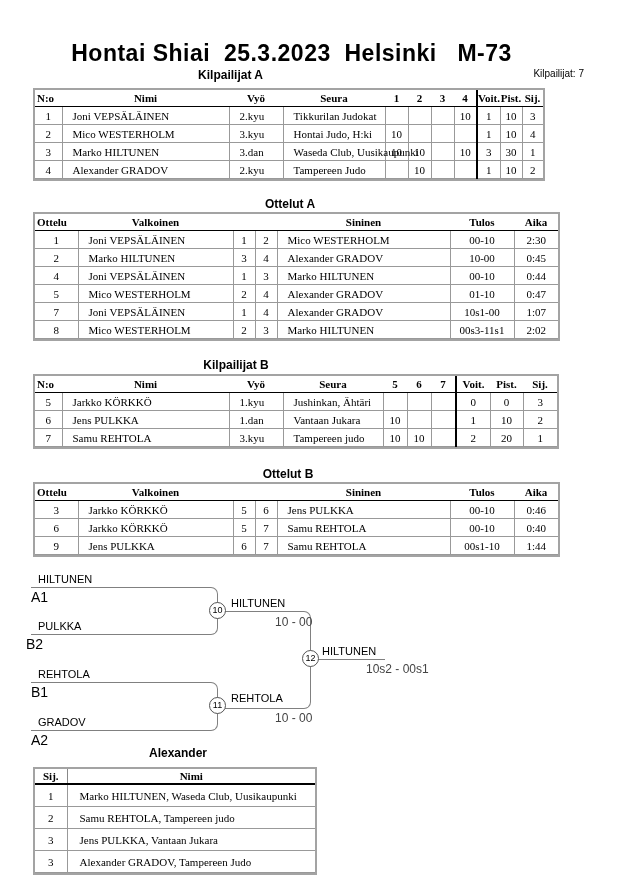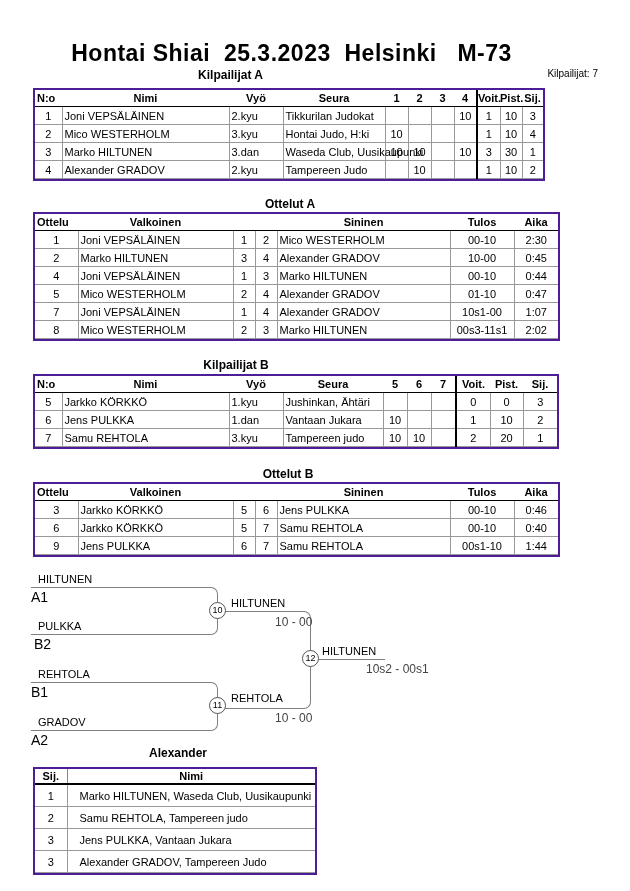--- a/index.html
+++ b/index.html
@@ -7,29 +7,29 @@
     width:630px; height:891px; position:relative; background:#ffffff;
     font-family:"Liberation Sans", sans-serif; color:#000;
     overflow:hidden;
   }
   .abs {position:absolute;}
   .page-title {top:40px; left:0; width:583px; text-align:center;
     font-size:23px; font-weight:bold; white-space:pre; letter-spacing:0.5px;}
   .sec-label {font-weight:bold; font-size:12px; text-align:center; white-space:pre;}
   .count-label {font-size:10px; text-align:right; white-space:pre;}
 
-  .tbl-wrap {position:absolute; border:2px solid #4c1d95; background:#fff;}
+  .tbl-wrap {position:absolute; border:2px solid #a3a3a3; background:#fff;font-family:Liberation Serif, serif;}
   table {border-collapse:collapse; table-layout:fixed; width:100%;}
   th {font-size:11px; font-weight:bold; padding:0; height:16px;
       border:none; border-bottom:1px solid #000; white-space:nowrap; overflow:visible;}
   td {font-size:11px; padding:0; height:17px; border:1px solid #999;
       white-space:nowrap; overflow:hidden; background:transparent;}
   td.ov {overflow:visible;}
   .c {text-align:center;}
-  .l {text-align:left; padding-left:2px;}
+  .l {text-align:left; padding-left:10px;}
   th.l {padding-left:2px;}
   th.grp, td.grp {border-left:2px solid #000;margin-left:32px;}
   tr td:first-child {border-left:none;} tr td:last-child {border-right:none;}
 
   .res th {border-bottom:2px solid #000; height:14px;}
   .res th.divided {border-left:1px solid #888;}
   .res td {height:21px;}
 
   .bpair {position:absolute; border-top:1px solid #808080; border-right:1px solid #808080;
       border-bottom:1px solid #808080; border-left:none; border-radius:0 7px 7px 0;}
@@ -41,21 +41,21 @@
       text-align:center; z-index:2;}
   .bname {position:absolute; font-size:11px; white-space:nowrap;}
   .bseed {position:absolute; font-size:14px; white-space:nowrap;}
   .bscore {position:absolute; font-size:12px; color:#444; white-space:nowrap;margin-left:41px;}
 </style>
 </head>
 <body>
 
 <div class="abs page-title">Hontai Shiai  25.3.2023  Helsinki   M-73</div>
 <div class="abs sec-label" style="left:33px; top:68px; width:395px;">Kilpailijat A</div>
-<div class="abs count-label" style="left:438px; top:68px; width:160px;">Kilpailijat: 7</div>
+<div class="abs count-label" style="left:424px; top:68px; width:160px;">Kilpailijat: 7</div>
 
 <div class="tbl-wrap" style="left:33px; top:88px; width:508px;">
   <table>
     <colgroup>
         <col style="width:27px">
         <col style="width:167px">
         <col style="width:54px">
         <col style="width:102px">
         <col style="width:23px">
         <col style="width:23px">
@@ -333,21 +333,21 @@
       <td class="c">1:44</td>
     </tr>
   </tbody>
     </table>
 </div>
 
 <div>
   <div class="bname" style="left:38px; top:573px;">HILTUNEN</div>
   <div class="bseed" style="left:31px; top:589px;">A1</div>
   <div class="bname" style="left:38px; top:620px;">PULKKA</div>
-  <div class="bseed" style="left:34px; top:636px;">B2</div>
+  <div class="bseed" style="left:26px; top:636px;">B2</div>
   <div class="bpair" style="left:31px; top:587px; width:186px; height:46px;"></div>
 
   <div class="bname" style="left:38px; top:668px;">REHTOLA</div>
   <div class="bseed" style="left:31px; top:684px;">B1</div>
   <div class="bname" style="left:38px; top:716px;">GRADOV</div>
   <div class="bseed" style="left:31px; top:732px;">A2</div>
   <div class="bpair" style="left:31px; top:682px; width:186px; height:47px;"></div>
 
   <div class="bconn" style="left:225px; top:611px; width:85px; height:96px;"></div>
 

